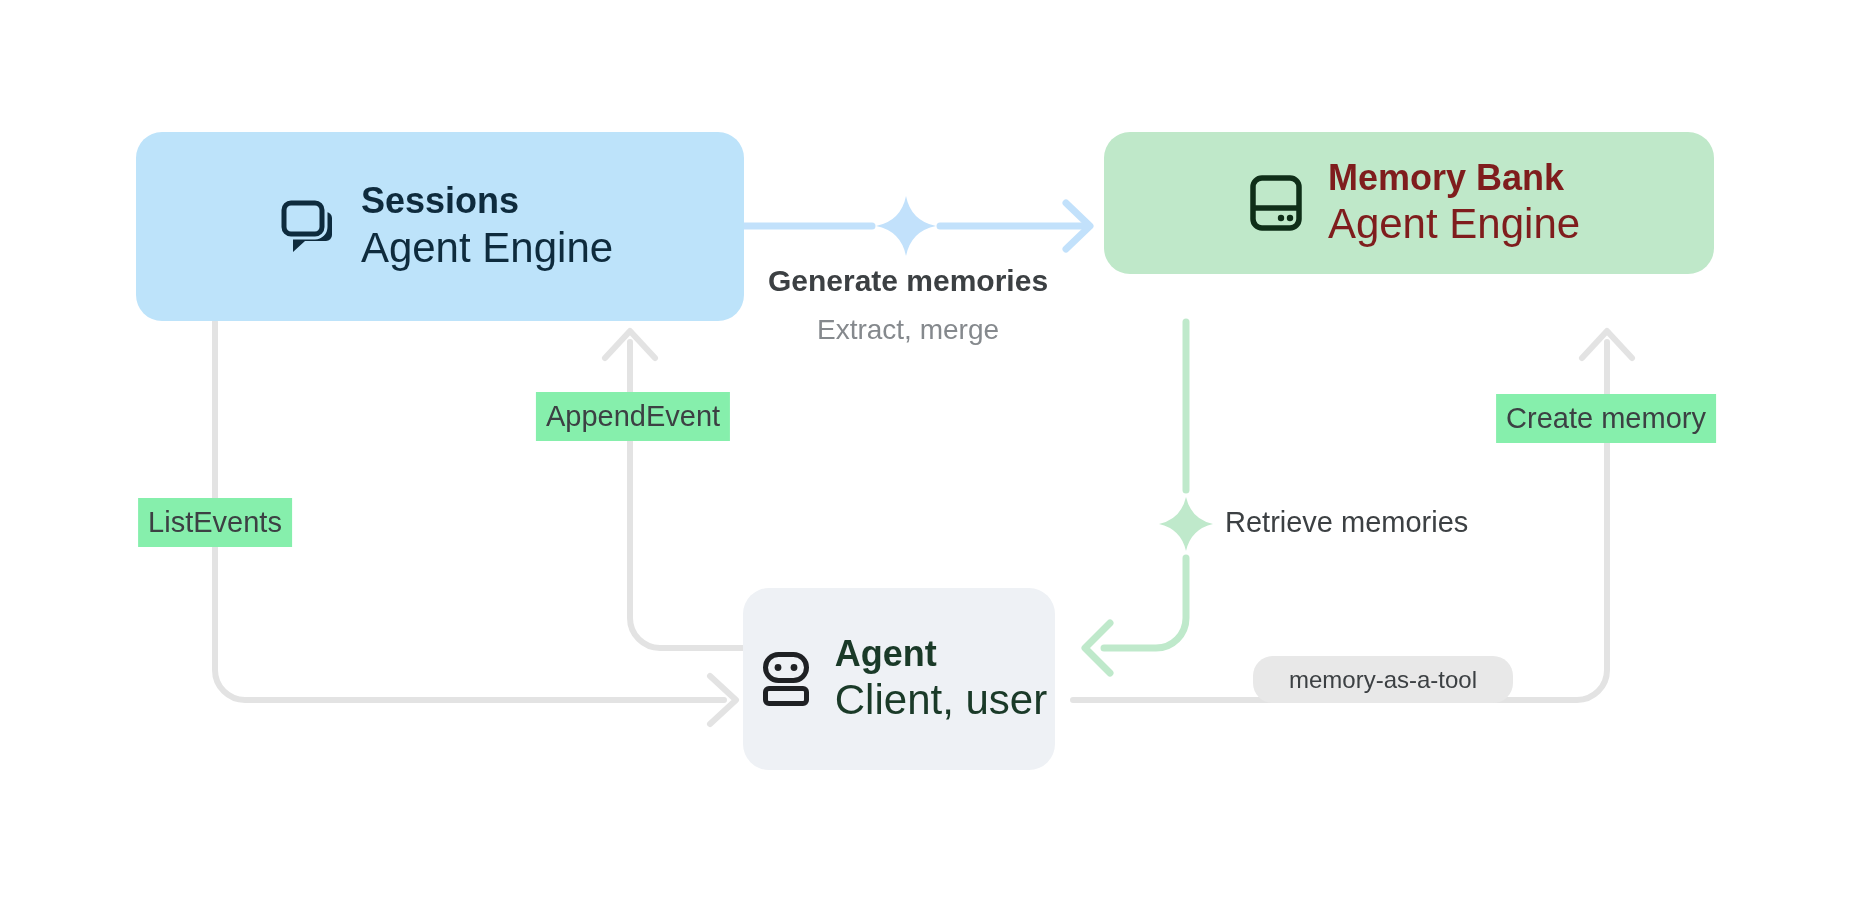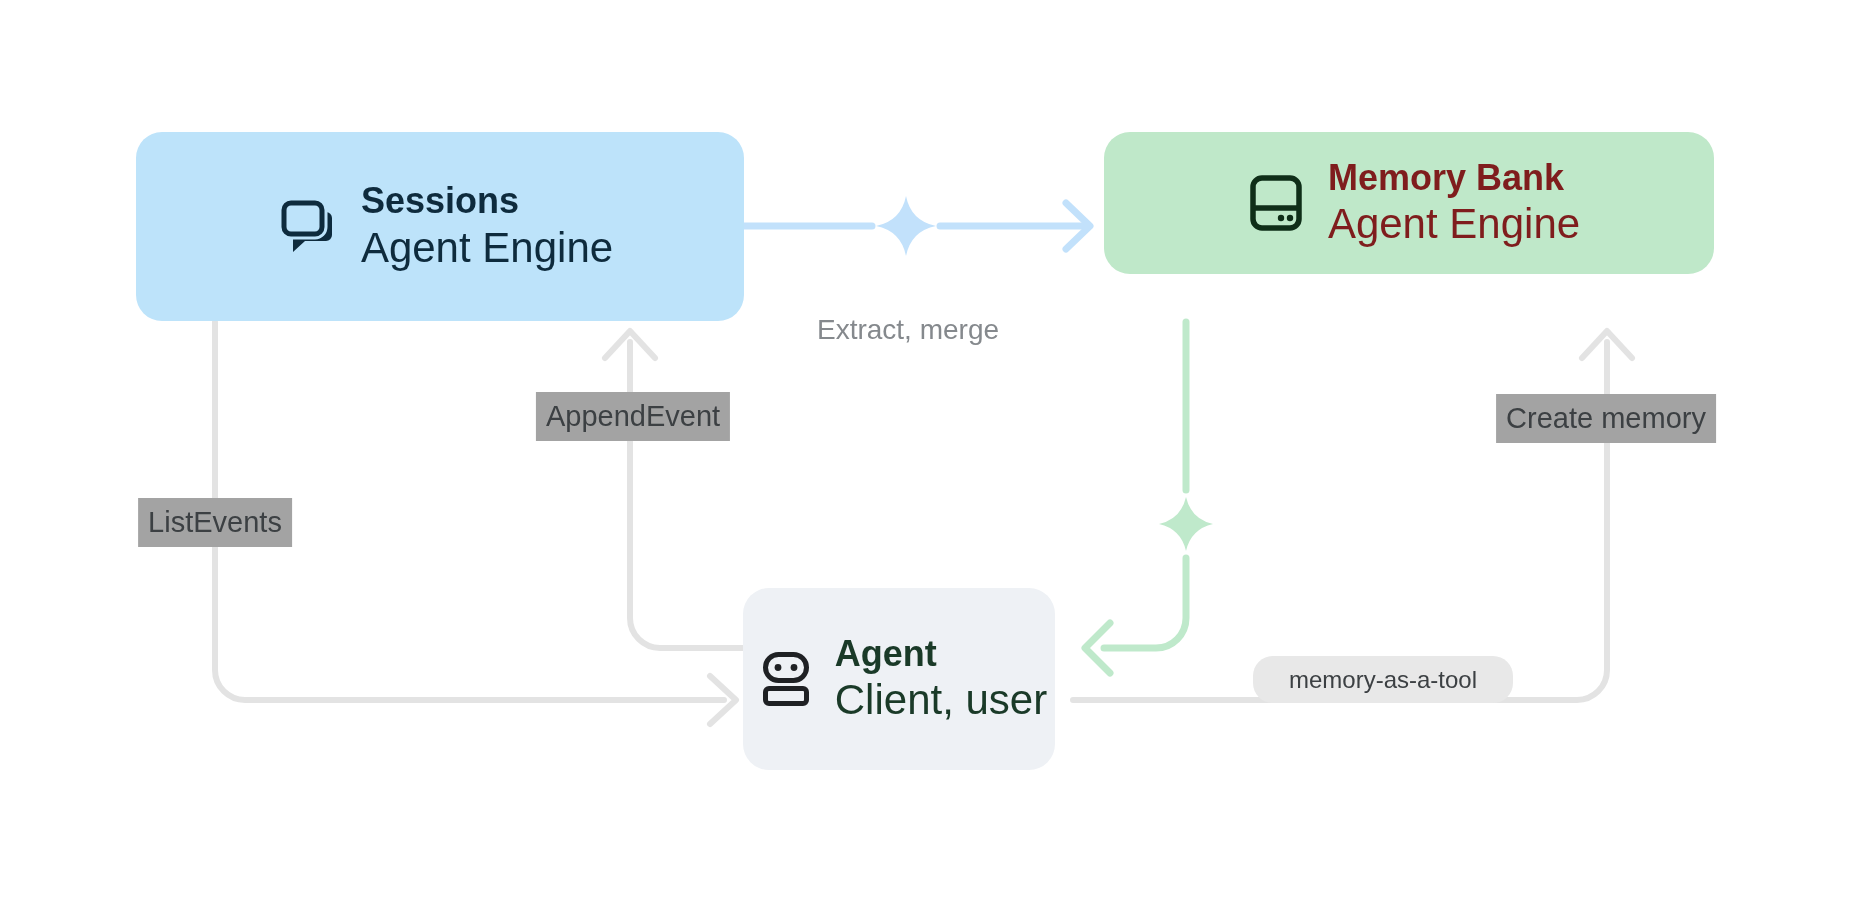--- a/index.html
+++ b/index.html
@@ -11,21 +11,21 @@
   
   .node{position:absolute;border-radius:26px;display:flex;align-items:center;justify-content:center;gap:26px;padding-left:12px;}
   .node .txt{display:flex;flex-direction:column;line-height:1.18;}
   .node .title{font-size:36px;font-weight:700;}
   .node .subtitle{font-size:42px;font-weight:400;}
   #node-sessions{left:136px;top:132px;width:596px;height:189px;background:#bde3fa;color:#0e2b3d;}
   #node-memory-bank{left:1104px;top:132px;width:598px;height:142px;background:#bfe8c9;color:#7f1d1d;}
   #node-agent{left:743px;top:588px;width:300px;height:182px;background:#eef1f5;color:#1a3a28;}
   
   .edge-label{position:absolute;font-size:29px;color:#3c4043;white-space:nowrap;}
-  .on-line{background:#a3a3a3;padding:8px 10px;transform:translateX(-50%);}
+  .on-line{background:#86efac;padding:8px 10px;transform:translateX(-50%);}
   #label-generate{left:908px;top:264px;transform:translateX(-50%);font-size:30px;font-weight:700;}
   #label-extract{left:908px;top:314px;transform:translateX(-50%);font-size:28px;color:#85898d;}
   #label-append{left:633px;top:392px;}
   #label-list{left:215px;top:498px;}
   #label-create{left:1606px;top:394px;}
   #label-retrieve{left:1225px;top:506px;}
   #badge-tool{
     position:absolute;left:1253px;top:656px;width:260px;height:47px;
     background:#e8e8e8;border-radius:20px;color:#3c4043;font-size:24px;
     display:flex;align-items:center;justify-content:center;white-space:nowrap;
@@ -99,20 +99,22 @@
       <circle cx="15" cy="15.5" r="3.4" fill="#1f2124"></circle>
       <circle cx="31" cy="15.5" r="3.4" fill="#1f2124"></circle>
       <rect x="2.5" y="36.5" width="41" height="15" rx="3.5" fill="none" stroke="#1f2124" stroke-width="5"></rect>
     </svg>
     <div class="txt">
       <span class="title">Agent</span>
       <span class="subtitle">Client, user</span>
     </div>
   </div>
 
+  <div class="edge-label" id="label-generate">Generate memories</div>
   <div class="edge-label" id="label-extract">Extract, merge</div>
   <div class="edge-label on-line" id="label-append">AppendEvent</div>
   <div class="edge-label on-line" id="label-list">ListEvents</div>
   <div class="edge-label on-line" id="label-create">Create memory</div>
+  <div class="edge-label" id="label-retrieve">Retrieve memories</div>
 
   <div id="badge-tool">memory-as-a-tool</div>
 
 </div>
 
 </body></html>

